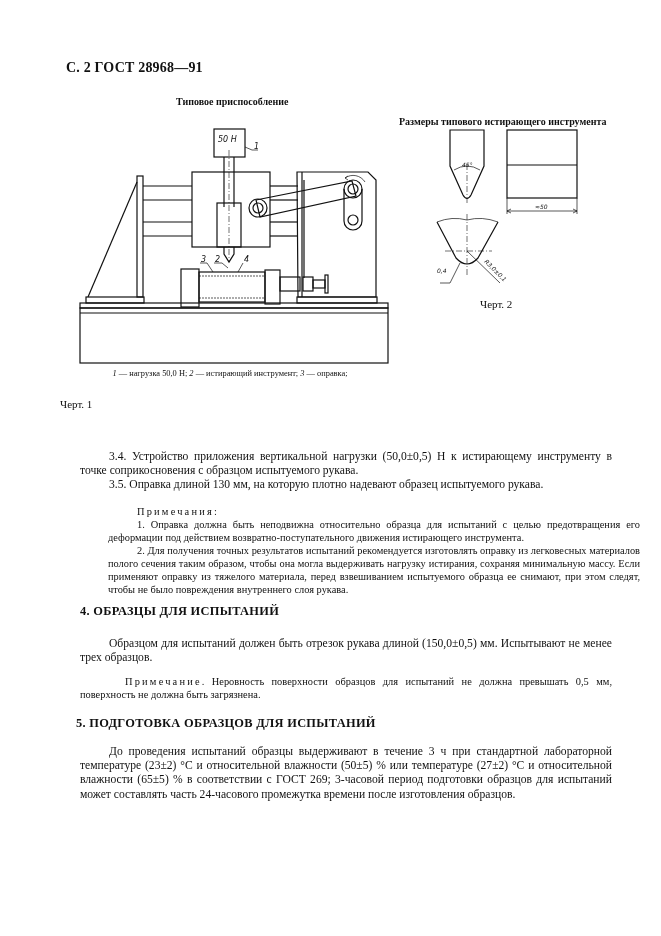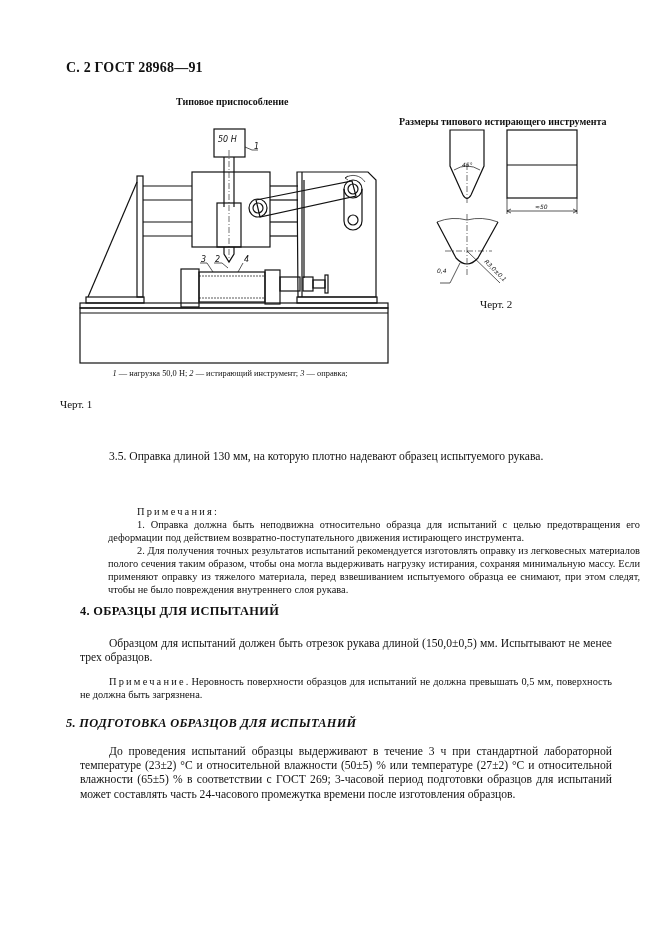--- a/index.html
+++ b/index.html
@@ -8,21 +8,21 @@
   .abs { position: absolute; }
   .header { left: 66px; top: 60px; font-weight: bold; font-size: 14px; letter-spacing: 0.2px; }
   .fig-title { font-weight: bold; font-size: 10px; }
   .caption { font-size: 8.4px; text-align: center; line-height: 12px; }
   .caption i { font-style: italic; }
   .chert { font-size: 11px; }
   .para { font-size: 11.6px; line-height: 14.2px; text-align: justify; }
   .para p { margin: 0; text-indent: 29px; }
   .small { font-size: 10.4px; line-height: 13px; text-align: justify; }
   .small p { margin: 0; text-indent: 29px; }
-  .spaced { letter-spacing: 2.2px; }
+  .spaced { letter-spacing: 2.2px; margin-left: 16px; }
   .h2 { font-weight: bold; font-size: 12.4px; letter-spacing: 0.3px; }
   svg { position: absolute; overflow: visible; }
   svg .ln { stroke: #111; stroke-width: 1.2; fill: none; }
   svg .thin { stroke: #111; stroke-width: 0.7; fill: none; }
   svg .dash { stroke: #111; stroke-width: 0.6; fill: none; stroke-dasharray: 6 2 1 2; }
   svg text { font-family: "DejaVu Sans", sans-serif; font-style: italic; fill: #111; }
 </style>
 </head>
 <body>
 
@@ -127,33 +127,34 @@
   <line class="dash" x1="467" y1="214" x2="467" y2="275"></line>
   <line class="dash" x1="445" y1="251" x2="492" y2="251"></line>
   <line class="thin" x1="467" y1="251" x2="500" y2="283"></line>
   <path class="thin" d="M460 263 L450 283 L440 283"></path>
   <text x="437" y="273" font-size="6">0,4</text>
   <text x="484" y="262" font-size="6" transform="rotate(45 484 262)">R3,0±0,1</text>
 </svg>
 <div class="abs chert" style="left:480px; top:298px;">Черт. 2</div>
 
 <div class="abs para" style="left:80px; top:450px; width:532px;">
+  <p>3.4. Устройство приложения вертикальной нагрузки (50,0±0,5) Н к истирающему инструменту в точке соприкосновения с образцом испытуемого рукава.</p>
   <p>3.5. Оправка длиной 130 мм, на которую плотно надевают образец испытуемого рукава.</p>
 </div>
 
 <div class="abs small" style="left:80px; top:505px; width:532px;margin-left:28px;">
   <p class="spaced">Примечания:</p>
   <p>1. Оправка должна быть неподвижна относительно образца для испытаний с целью предотвращения его деформации под действием возвратно-поступательного движения истирающего инструмента.</p>
   <p>2. Для получения точных результатов испытаний рекомендуется изготовлять оправку из легковесных материалов полого сечения таким образом, чтобы она могла выдерживать нагрузку истирания, сохраняя минимальную массу. Если применяют оправку из тяжелого материала, перед взвешиванием испытуемого образца ее снимают, при этом следят, чтобы не было повреждения внутреннего слоя рукава.</p>
 </div>
 
 <div class="abs h2" style="left:80px; top:604px; width:532px;">4. ОБРАЗЦЫ ДЛЯ ИСПЫТАНИЙ</div>
 <div class="abs para" style="left:80px; top:637px; width:532px;">
   <p>Образцом для испытаний должен быть отрезок рукава длиной (150,0±0,5) мм. Испытывают не менее трех образцов.</p>
 </div>
 <div class="abs small" style="left:80px; top:675px; width:532px;">
   <p><span class="spaced">Примечание</span><span>. Неровность поверхности образцов для испытаний не должна превышать 0,5 мм, поверхность не должна быть загрязнена.</span></p>
 </div>
 
-<div class="abs h2" style="left:66px; top:716px; width:532px;font-style:italic;">5. ПОДГОТОВКА ОБРАЗЦОВ ДЛЯ ИСПЫТАНИЙ</div>
+<div class="abs h2" style="left:76px; top:716px; width:532px;">5. ПОДГОТОВКА ОБРАЗЦОВ ДЛЯ ИСПЫТАНИЙ</div>
 <div class="abs para" style="left:80px; top:745px; width:532px;">
   <p>До проведения испытаний образцы выдерживают в течение 3 ч при стандартной лабораторной температуре (23±2) °С и относительной влажности (50±5) % или температуре (27±2) °С и относитель­ной влажности (65±5) % в соответствии с ГОСТ 269; 3-часовой период подготовки образцов для испытаний может составлять часть 24-часового промежутка времени после изготовления образцов.</p>
 </div>
 
 </body></html>

